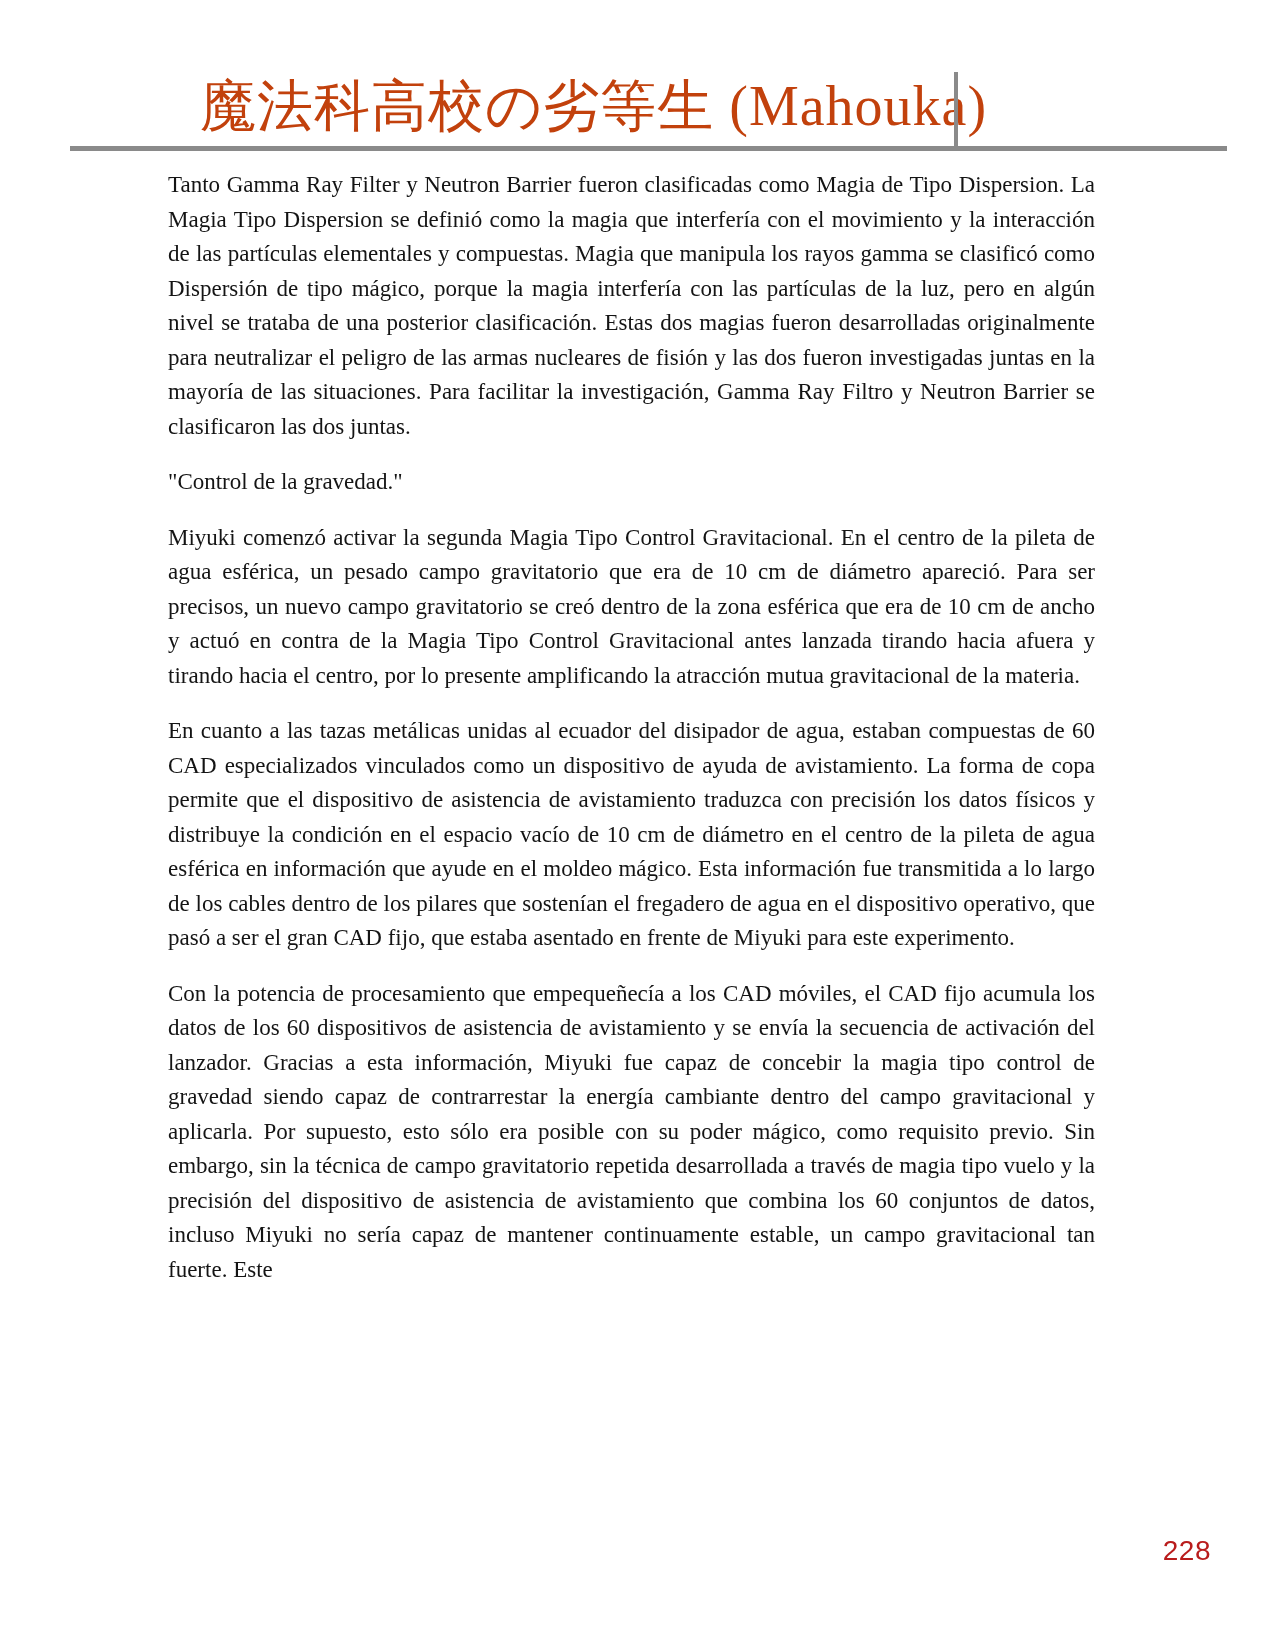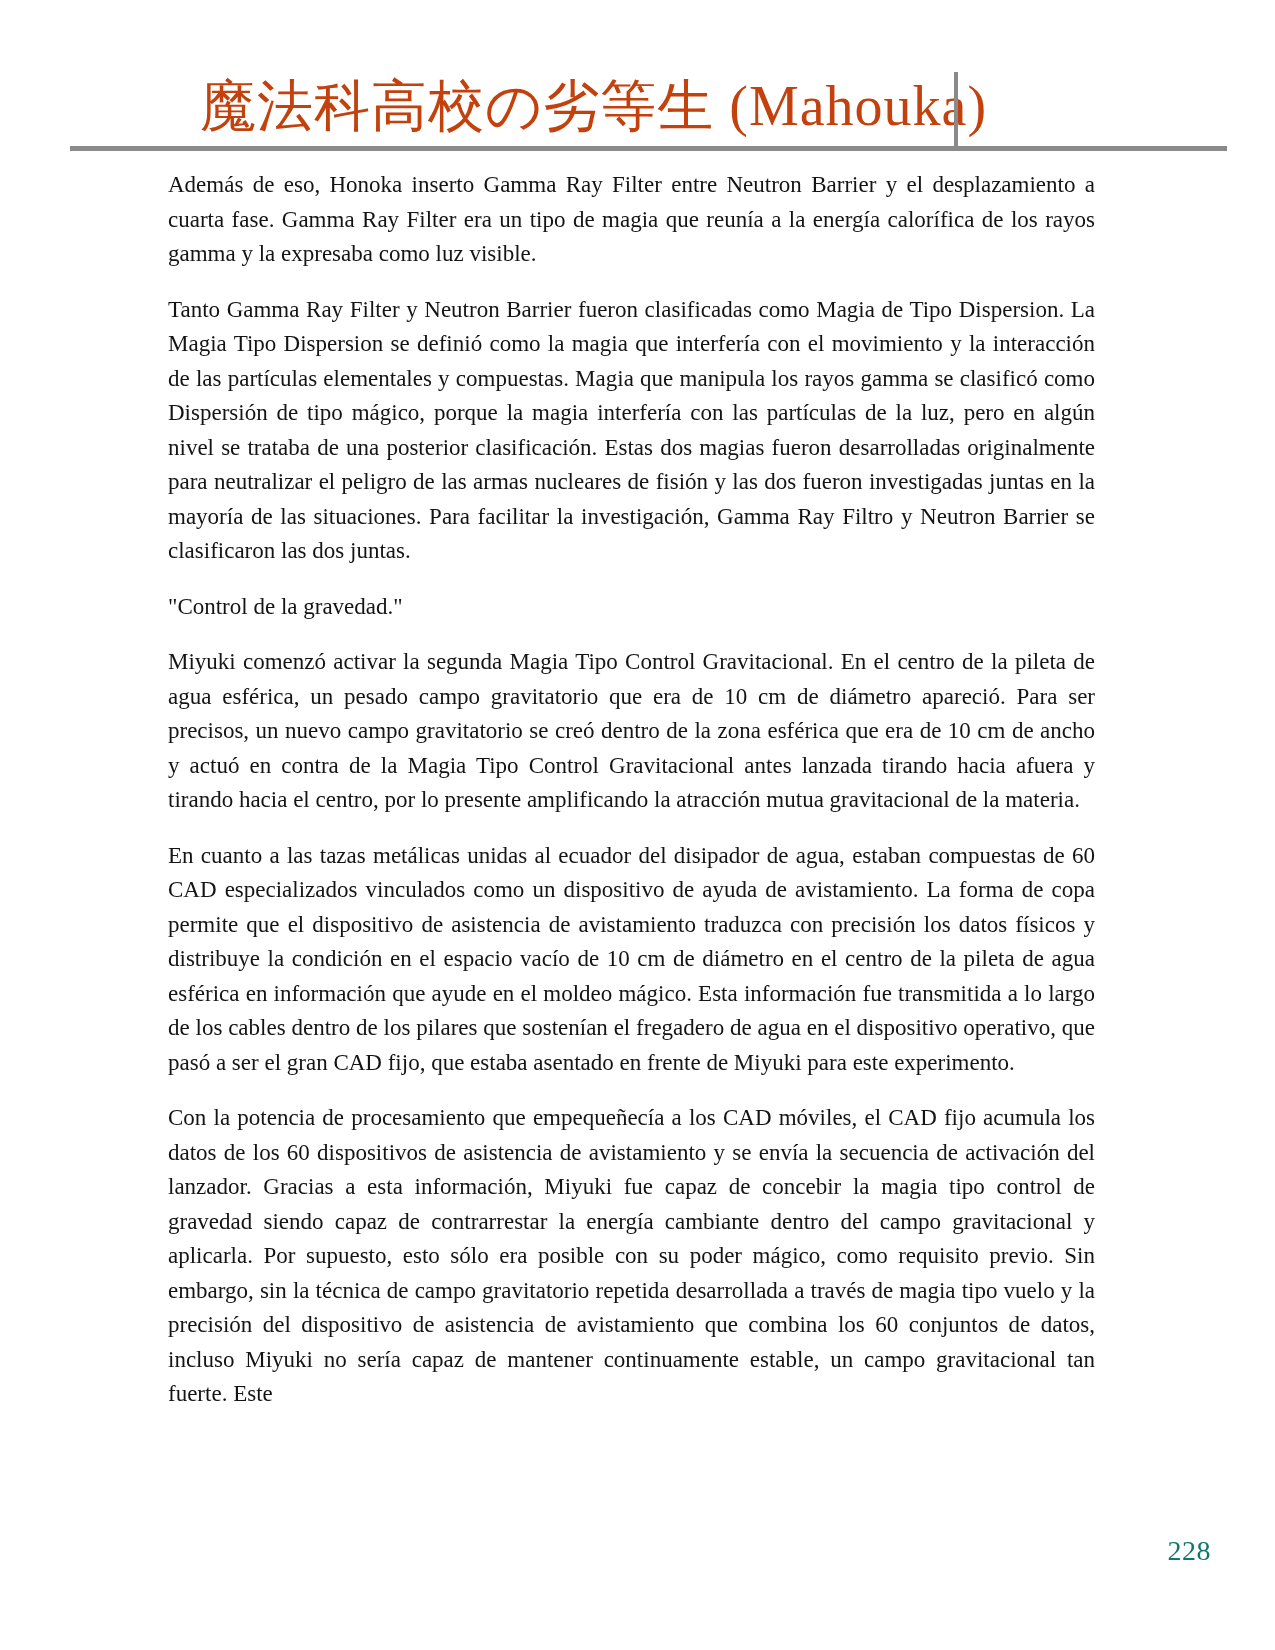--- a/index.html
+++ b/index.html
@@ -79,23 +79,22 @@
 
 <div class="page">
 
   <div class="header">
     <div class="book-title">魔法科高校の劣等生 (Mahouka)</div>
     <div class="header-divider" style="background: rgb(138, 138, 138);"></div>
     <div class="header-rule" style="background: rgb(138, 138, 138);"></div>
   </div>
 
   <div class="body-text">
-    <p>Además de eso, Honoka inserto Gamma Ray Filter entre Neutron Barrier y el desplazamiento a cuarta fase. Gamma Ray Filter era un tipo de magia que reunía a la energía calorífica de los rayos gamma y la expresaba como luz visible.</p>
     <p>Tanto Gamma Ray Filter y Neutron Barrier fueron clasificadas como Magia de Tipo Dispersion. La Magia Tipo Dispersion se definió como la magia que interfería con el movimiento y la interacción de las partículas elementales y compuestas. Magia que manipula los rayos gamma se clasificó como Dispersión de tipo mágico, porque la magia interfería con las partículas de la luz, pero en algún nivel se trataba de una posterior clasificación. Estas dos magias fueron desarrolladas originalmente para neutralizar el peligro de las armas nucleares de fisión y las dos fueron investigadas juntas en la mayoría de las situaciones. Para facilitar la investigación, Gamma Ray Filtro y Neutron Barrier se clasificaron las dos juntas.</p>
     <p>"Control de la gravedad."</p>
     <p>Miyuki comenzó activar la segunda Magia Tipo Control Gravitacional. En el centro de la pileta de agua esférica, un pesado campo gravitatorio que era de 10 cm de diámetro apareció. Para ser precisos, un nuevo campo gravitatorio se creó dentro de la zona esférica que era de 10 cm de ancho y actuó en contra de la Magia Tipo Control Gravitacional antes lanzada tirando hacia afuera y tirando hacia el centro, por lo presente amplificando la atracción mutua gravitacional de la materia.</p>
     <p>En cuanto a las tazas metálicas unidas al ecuador del disipador de agua, estaban compuestas de 60 CAD especializados vinculados como un dispositivo de ayuda de avistamiento. La forma de copa permite que el dispositivo de asistencia de avistamiento traduzca con precisión los datos físicos y distribuye la condición en el espacio vacío de 10 cm de diámetro en el centro de la pileta de agua esférica en información que ayude en el moldeo mágico. Esta información fue transmitida a lo largo de los cables dentro de los pilares que sostenían el fregadero de agua en el dispositivo operativo, que pasó a ser el gran CAD fijo, que estaba asentado en frente de Miyuki para este experimento.</p>
     <p>Con la potencia de procesamiento que empequeñecía a los CAD móviles, el CAD fijo acumula los datos de los 60 dispositivos de asistencia de avistamiento y se envía la secuencia de activación del lanzador. Gracias a esta información, Miyuki fue capaz de concebir la magia tipo control de gravedad siendo capaz de contrarrestar la energía cambiante dentro del campo gravitacional y aplicarla. Por supuesto, esto sólo era posible con su poder mágico, como requisito previo. Sin embargo, sin la técnica de campo gravitatorio repetida desarrollada a través de magia tipo vuelo y la precisión del dispositivo de asistencia de avistamiento que combina los 60 conjuntos de datos, incluso Miyuki no sería capaz de mantener continuamente estable, un campo gravitacional tan fuerte. Este</p>
   </div>
 
-  <div class="page-number" style="color: #0f766e; font-family: Liberation Serif, serif;">228</div>
+  <div class="page-number" style="color: #b91c1c;">228</div>
 
 </div>
 
 </body></html>

